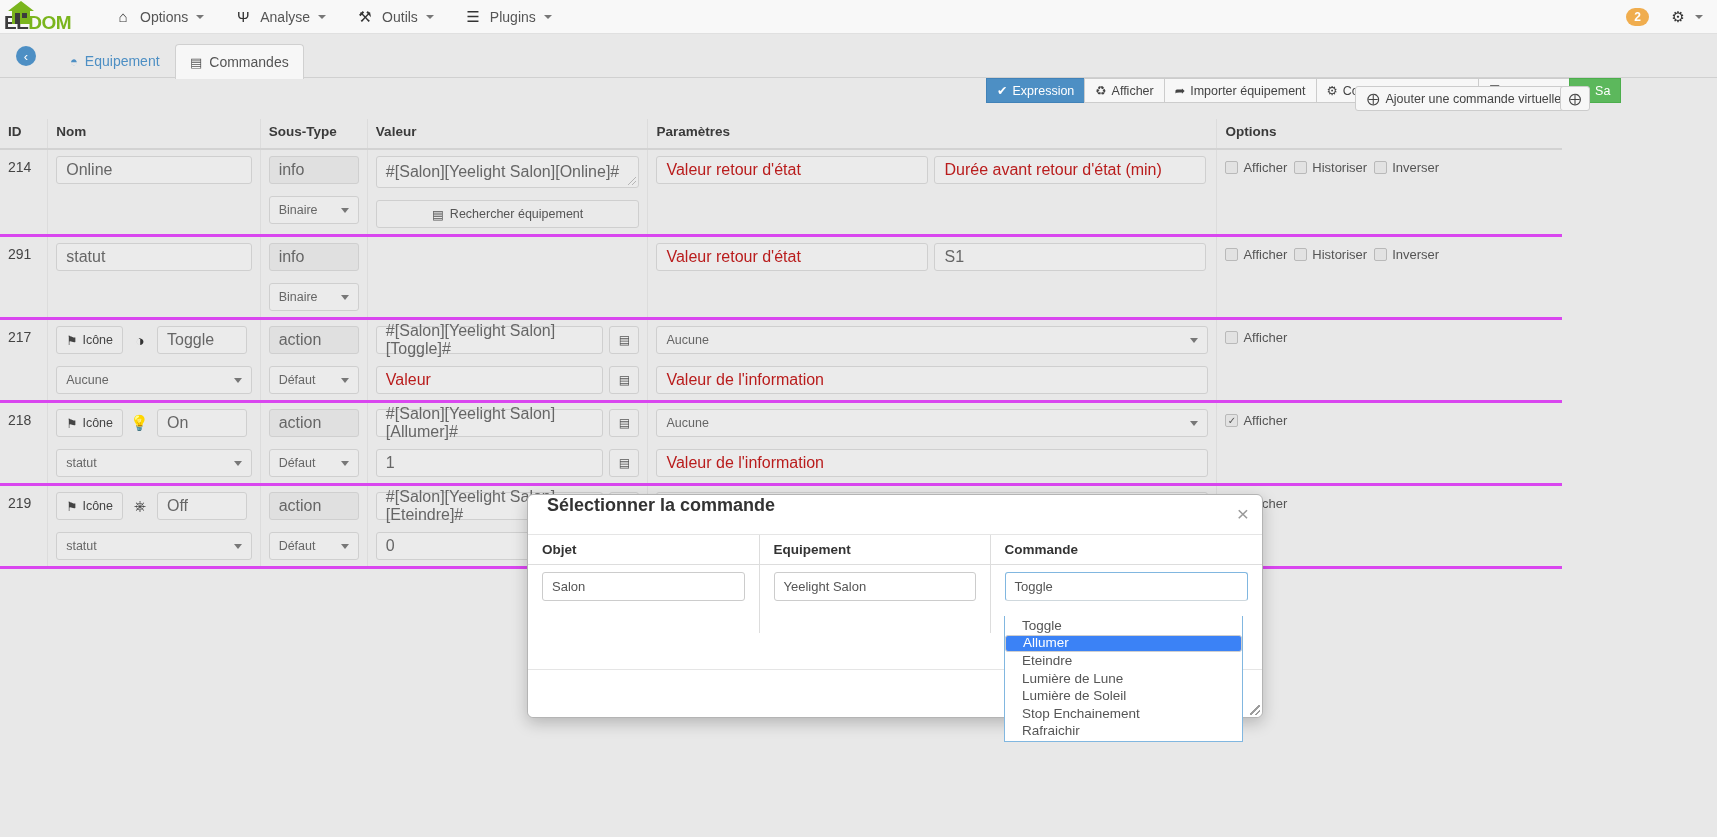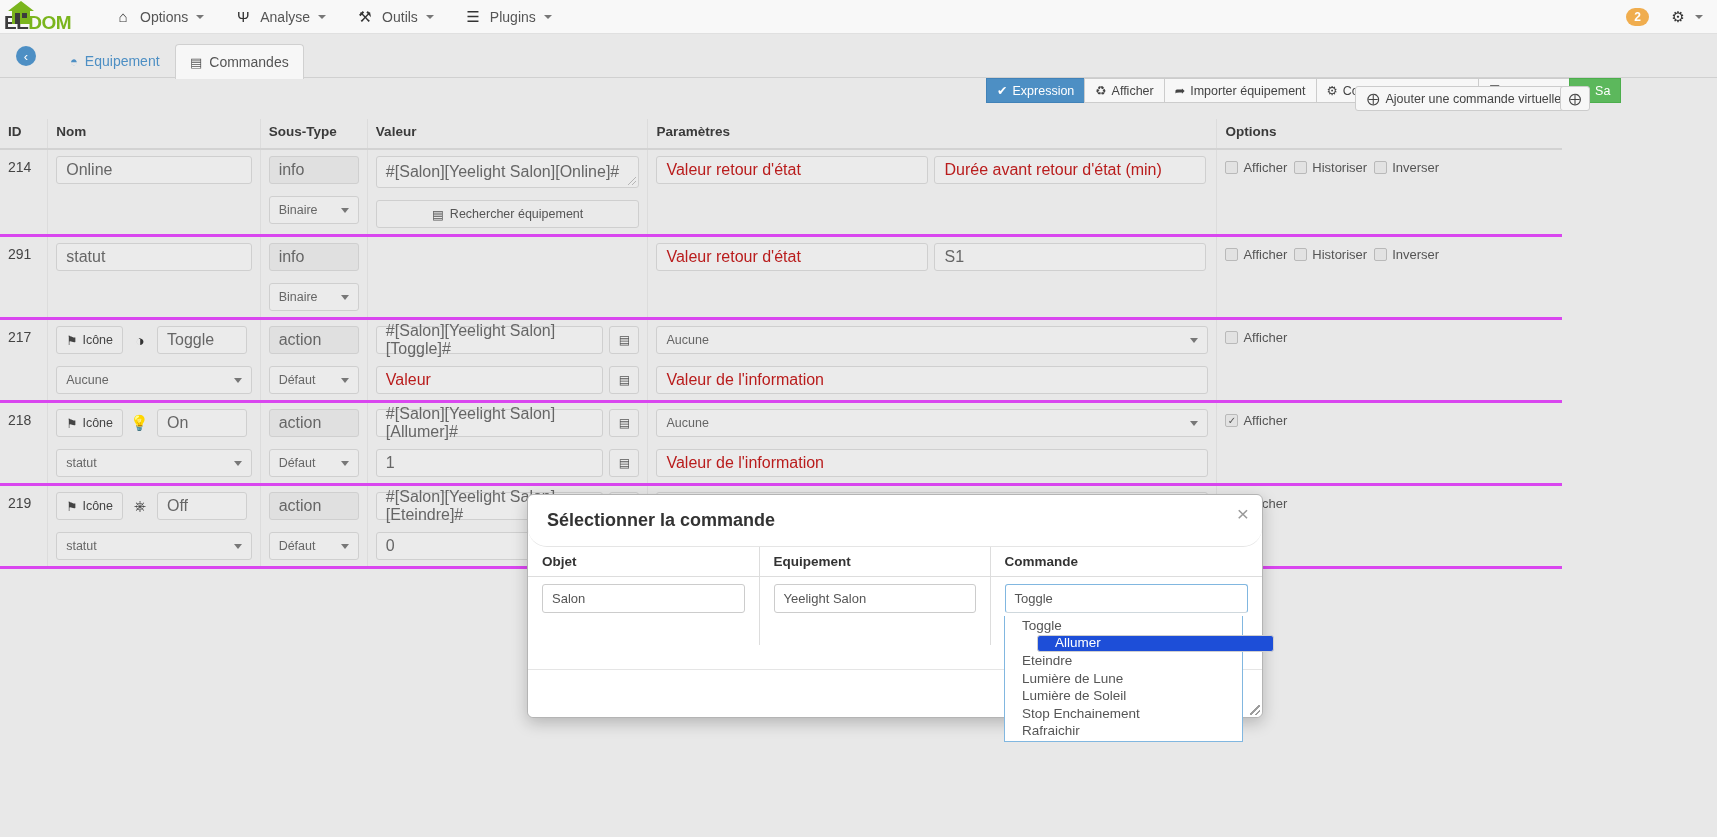--- a/index.html
+++ b/index.html
@@ -181,24 +181,23 @@
     justify-content: center; font-size: 10px; color: #555; line-height: 1;
   }
 
   
   #modal {
     position: absolute; left: 527px; top: 494px; width: 736px; height: 224px;
     background: #fff; border: 1px solid #b4b4b4; border-radius: 6px;
     box-shadow: 0 5px 16px rgba(0,0,0,.22);
   }
   #modal-header {
-    height: 52px; border-bottom: 1px solid #e5e5e5;
-    display: flex; align-items: center; padding: 0 19px;
+    height: 40px; border-bottom: 1px solid #e5e5e5;
+    display: flex; padding: 0 19px;
     position: relative;
-    border-radius: 19px;
   }
   #modal-title { font-size: 18px; font-weight: bold; color: #333; }
   #modal-close {
     position: absolute; right: 13px; top: 8px;
     font-size: 21px; color: #999; cursor: pointer; line-height: 1;
   }
   #modal-body { padding: 0; }
   table.mtab { width: 100%; border-collapse: collapse; }
   table.mtab th {
     text-align: left; font-size: 13.5px; font-weight: bold; color: #333;
@@ -230,21 +229,21 @@
   
   #cmd-dropdown {
     position: absolute; left: 1004px; top: 616px; width: 239px;
     background: #fff; border: 1px solid #81b7e0; border-top: none;
     z-index: 40; padding: 1px 0;
   }
   .dd-item {
     padding: 1px 12px 2px 17px; font-size: 13.5px; color: #555;
     cursor: pointer; line-height: 16px; height: 17.5px;
   }
-  .dd-item.sel { background: #1d4ed8; color: #fff; margin-left: 32px; }
+  .dd-item.sel { background: #3b82f6; color: #fff; }
 </style>
 </head>
 <body>
 
 <div id="navbar">
   <div id="brand">
     <svg class="brand-house" viewBox="0 0 30 26">
       <polygon points="15,1 28,11 24,11 24,24 6,24 6,11 2,11" fill="#7ab51d"></polygon>
       <rect x="9" y="13" width="5" height="11" fill="#3c3c3c"></rect>
       <rect x="16" y="13" width="5" height="5" fill="#3c3c3c"></rect>

